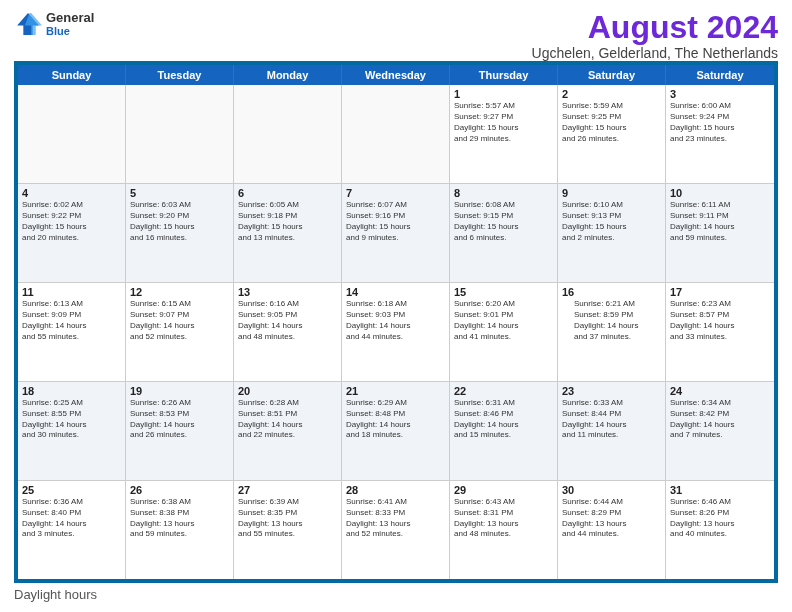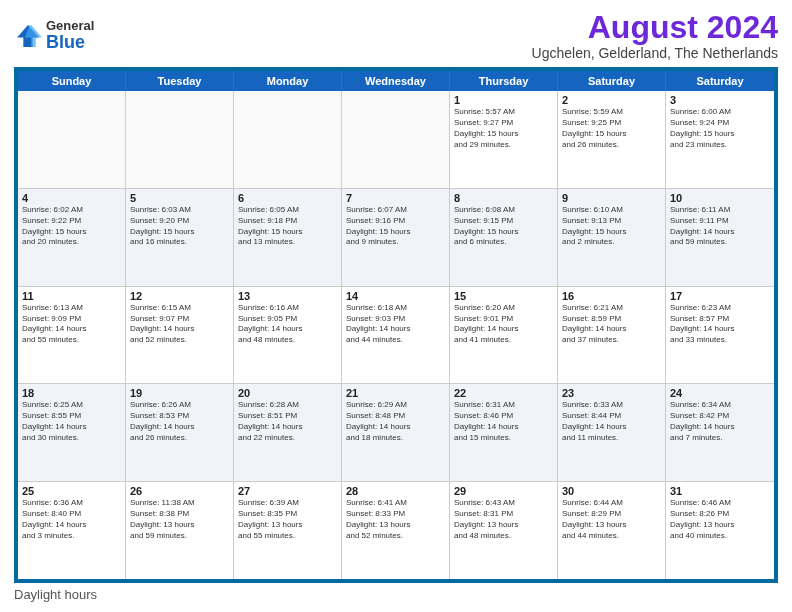--- a/index.html
+++ b/index.html
@@ -12,41 +12,40 @@
     }
     .page {
       width: 792px;
       height: 612px;
       padding: 10px 14px;
       display: flex;
       flex-direction: column;
     }
     .header {
       display: flex;
-      align-items: center;
+      align-items: flex-start;
       justify-content: space-between;
-      margin-bottom: 6px;
     }
     .logo {
       display: flex;
       align-items: center;
       gap: 4px;
     }
     .logo-text {
       display: flex;
       flex-direction: column;
       line-height: 1.1;
     }
     .logo-general {
       font-size: 13px;
       font-weight: bold;
       color: #333;
     }
     .logo-blue {
-      font-size: 18px;
+      font-size: 11px;
       font-weight: bold;
       color: #1565c0;
     }
     .logo-icon {
       width: 28px;
       height: 28px;
     }
     .title-block {
       text-align: right;
     }
@@ -264,21 +263,21 @@
           </div>
           <div class="cal-cell">
             <span class="day-num">15</span>
             <div class="day-info" style="white-space: pre-line;">Sunrise: 6:20 AM
 Sunset: 9:01 PM
 Daylight: 14 hours
 and 41 minutes.</div>
           </div>
           <div class="cal-cell">
             <span class="day-num">16</span>
-            <div class="day-info" style="white-space: pre-line;">Sunrise: 6:21 AM
+            <div class="day-info" style="white-space: pre-line; margin-left: 12px;">Sunrise: 6:21 AM
 Sunset: 8:59 PM
 Daylight: 14 hours
 and 37 minutes.</div>
           </div>
           <div class="cal-cell">
             <span class="day-num">17</span>
             <div class="day-info" style="white-space: pre-line;">Sunrise: 6:23 AM
 Sunset: 8:57 PM
 Daylight: 14 hours
 and 33 minutes.</div>
@@ -338,21 +337,21 @@
         <div class="cal-week">
           <div class="cal-cell">
             <span class="day-num">25</span>
             <div class="day-info" style="white-space: pre-line;">Sunrise: 6:36 AM
 Sunset: 8:40 PM
 Daylight: 14 hours
 and 3 minutes.</div>
           </div>
           <div class="cal-cell">
             <span class="day-num">26</span>
-            <div class="day-info" style="white-space: pre-line;">Sunrise: 11:38 AM
+            <div class="day-info" style="white-space: pre-line;">Sunrise: 6:38 AM
 Sunset: 8:38 PM
 Daylight: 13 hours
 and 59 minutes.</div>
           </div>
           <div class="cal-cell">
             <span class="day-num">27</span>
             <div class="day-info" style="white-space: pre-line;">Sunrise: 6:39 AM
 Sunset: 8:35 PM
 Daylight: 13 hours
 and 55 minutes.</div>

